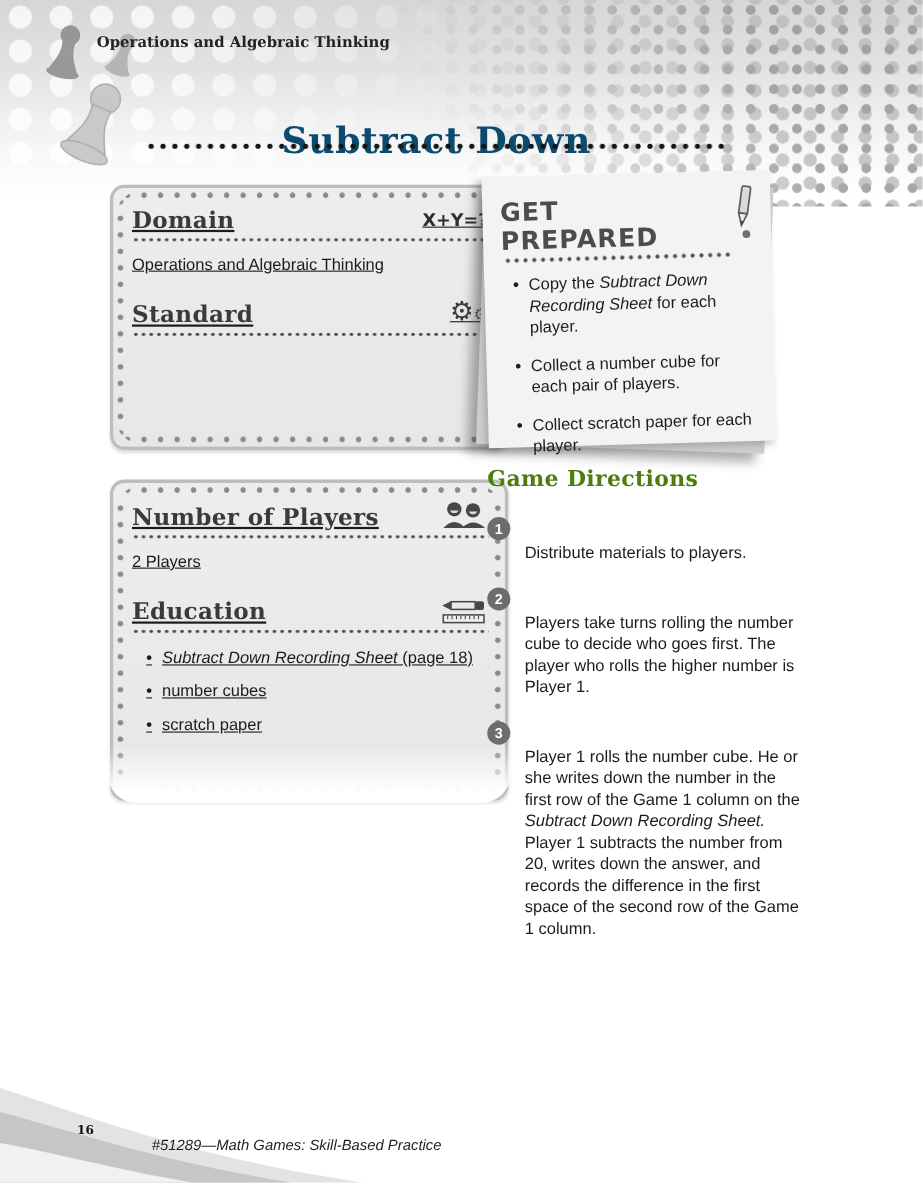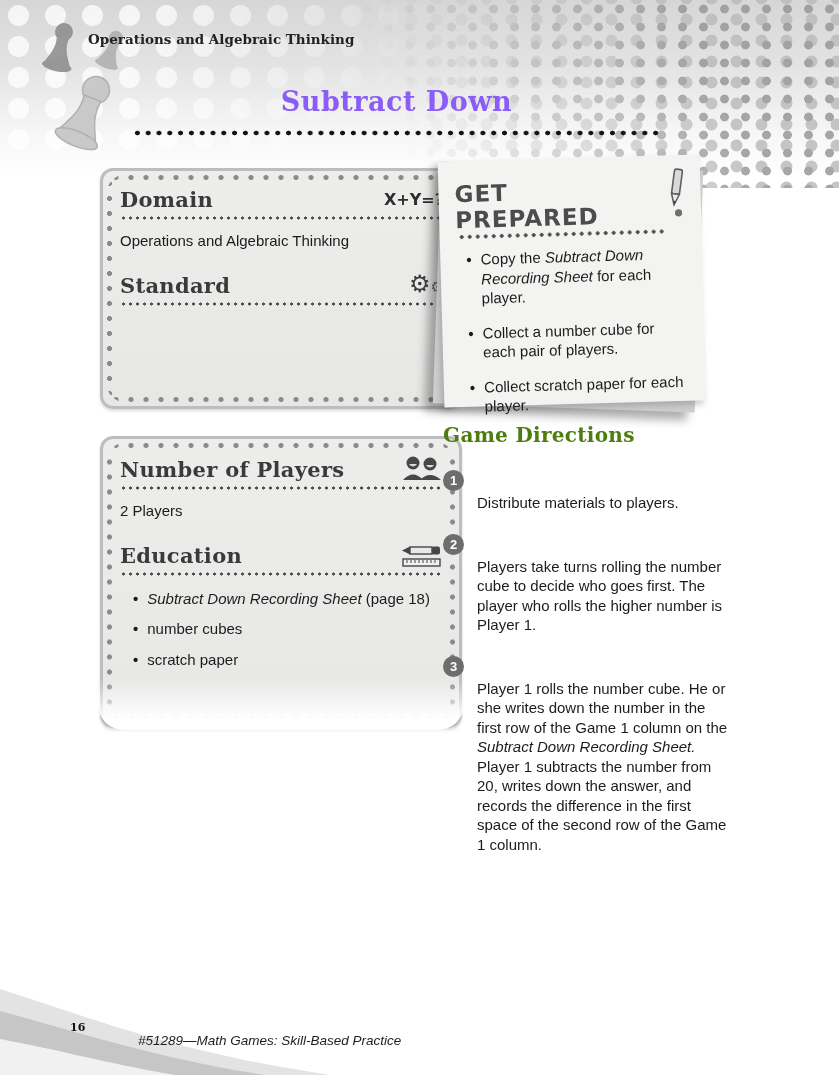--- a/index.html
+++ b/index.html
@@ -34,34 +34,35 @@
   }
   .pawns { position:absolute; top:18px; left:4px; }
   .header-label {
     position:absolute; top:31px; left:88px;
     font-family:"DejaVu Serif", serif; font-size:13.5px; font-weight:600; color:#222;
   }
 
   
   .title-wrap { position:absolute; top:86px; left:0; width:793px; text-align:center; }
   .page-title {
-    font-family:"DejaVu Serif", serif; font-weight:700; font-size:27px;
-    letter-spacing:.5px; color:#8b5cf6;
+    font-family:"DejaVu Serif", serif; font-weight:700; font-size:33px;
+    letter-spacing:.5px; color:#0c4a6e;margin-top:22px;
   }
   .title-dots {
     position:absolute; top:129px; left:132px; width:529px; height:8px;
     background-image:radial-gradient(circle,#141414 2.1px,transparent 2.7px);
     background-size:10.8px 8px; background-repeat:repeat-x; background-position:left center;
   }
 
   
   .card {
     position:absolute; width:362px; border:3px solid #bdbdbd; border-radius:13px;
     background:linear-gradient(180deg,#ededec 0%,#e7e7e6 100%);
     box-shadow:0 2px 3px rgba(0,0,0,.14);
+    text-decoration:underline;
   }
   .dotring {
     position:absolute; inset:3px; border-radius:21px; pointer-events:none;
     background-image:
       radial-gradient(circle,#8a8a8a 2.2px,transparent 2.8px),
       radial-gradient(circle,#8a8a8a 2.2px,transparent 2.8px),
       radial-gradient(circle,#8a8a8a 2.2px,transparent 2.8px),
       radial-gradient(circle,#8a8a8a 2.2px,transparent 2.8px);
     background-size:15px 7px,15px 7px,7px 15px,7px 15px;
     background-position:top center,bottom center,left center,right center;

